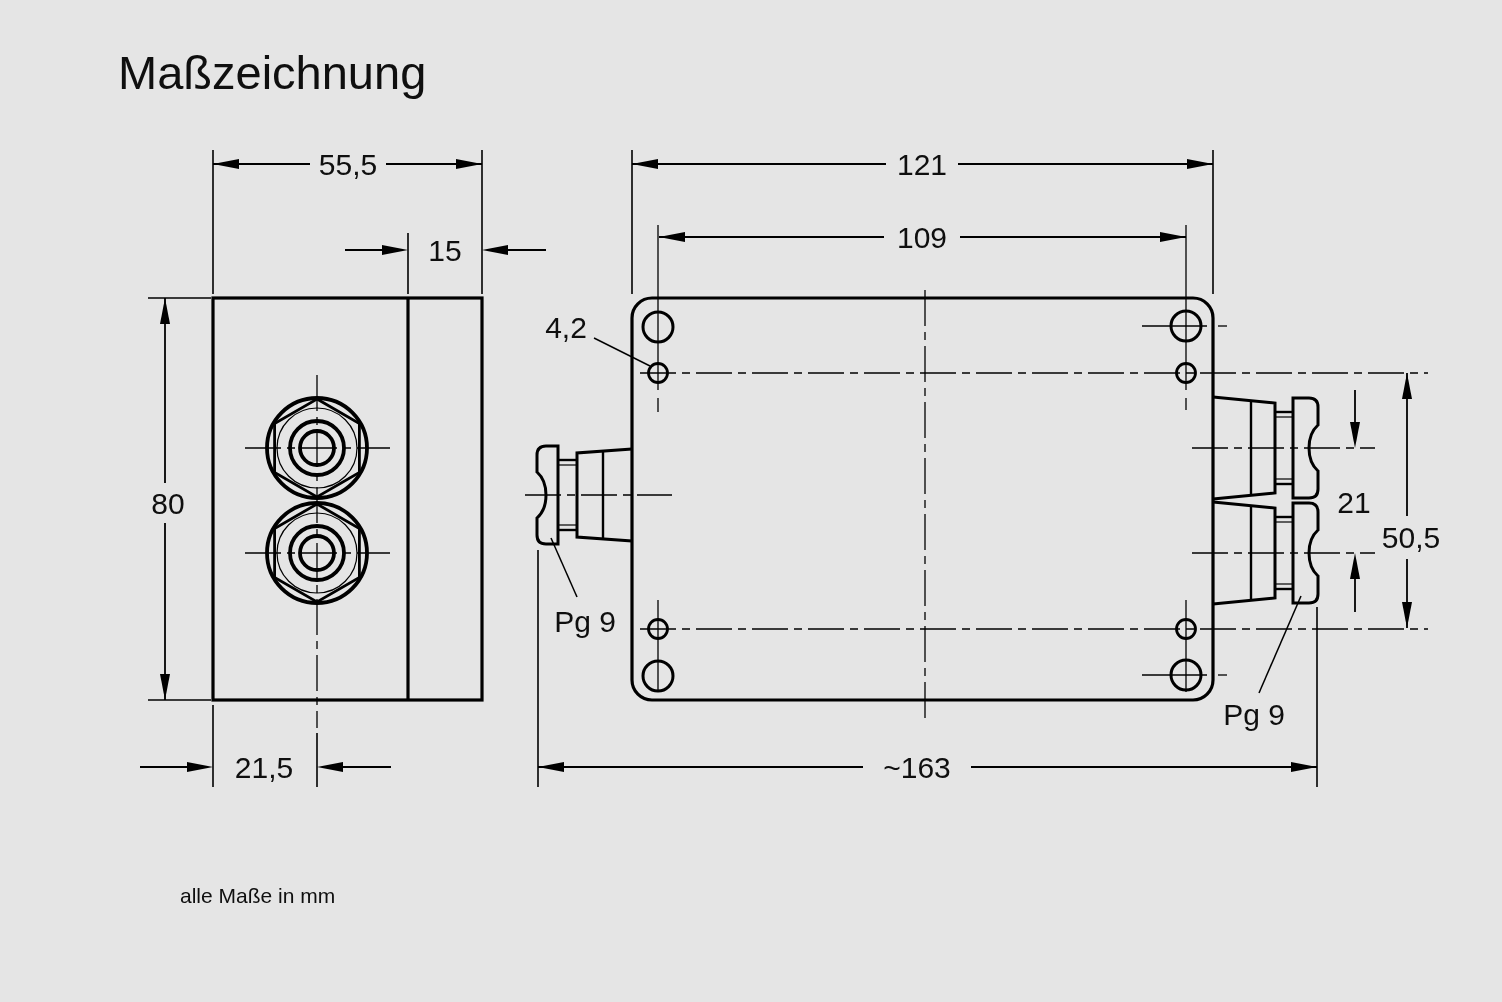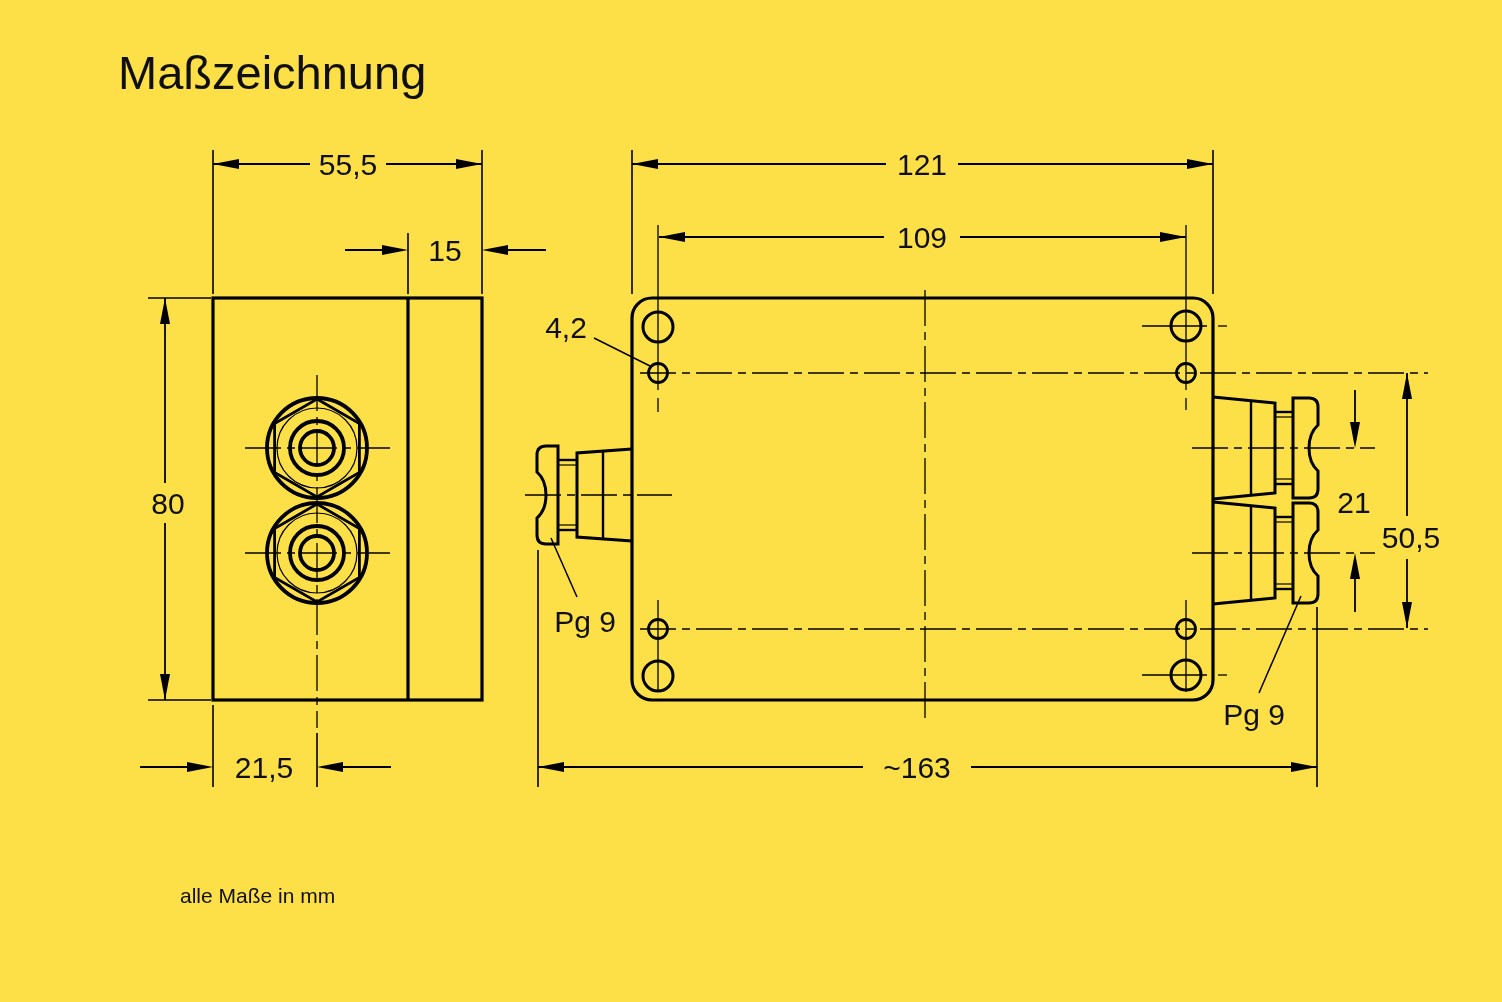--- a/index.html
+++ b/index.html
@@ -1,16 +1,16 @@
 <!DOCTYPE html>
 <html><head>
 <meta charset="utf-8">
 <style>
   html,body{margin:0;padding:0;background:#ffffff;}
-  .page{position:relative;width:1502px;height:1002px;background:#fde047;overflow:hidden;}
+  .page{position:relative;width:1502px;height:1002px;background:#e5e5e5;overflow:hidden;}
   svg{display:block;}
   text{font-family:"Liberation Sans","DejaVu Sans",sans-serif;fill:#0f0f0f;}
   .title{font-size:47px;letter-spacing:0px;}
   .dim{font-size:30px;}
   .note{font-size:21px;}
   .outline{stroke:#000;stroke-width:3.2;fill:none;}
   .thick{stroke:#000;stroke-width:3.8;fill:none;}
   .med{stroke:#000;stroke-width:2.8;fill:none;}
   .part{stroke:#000;stroke-width:3;fill:none;}
   .part2{stroke:#000;stroke-width:2.4;fill:none;}

